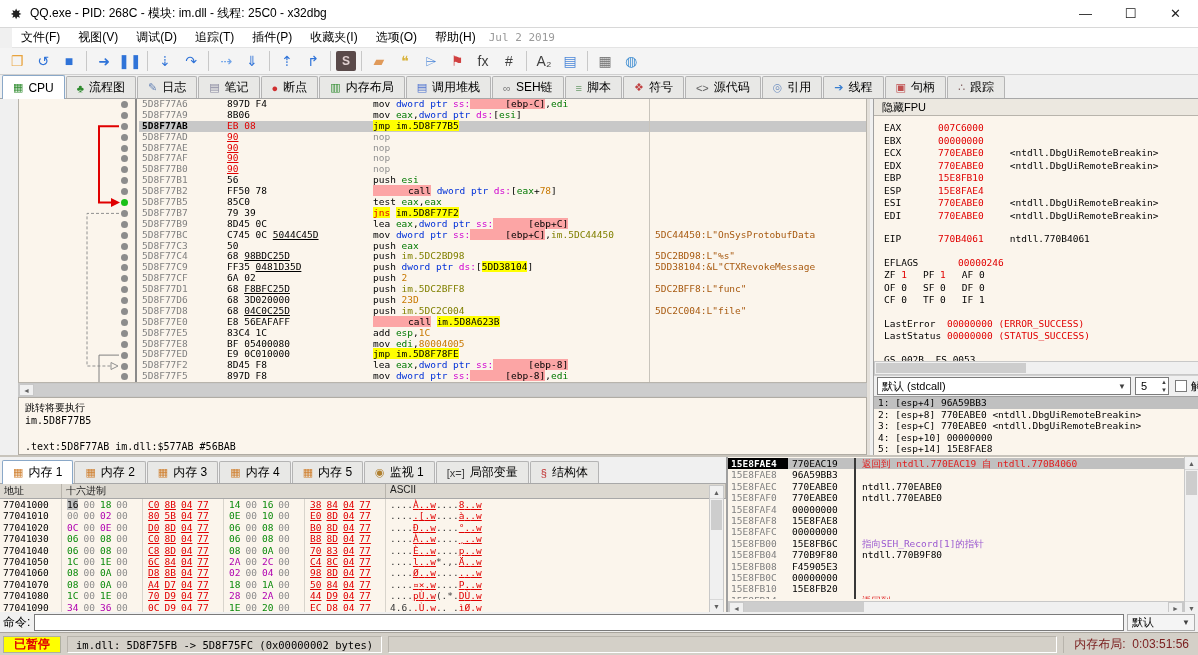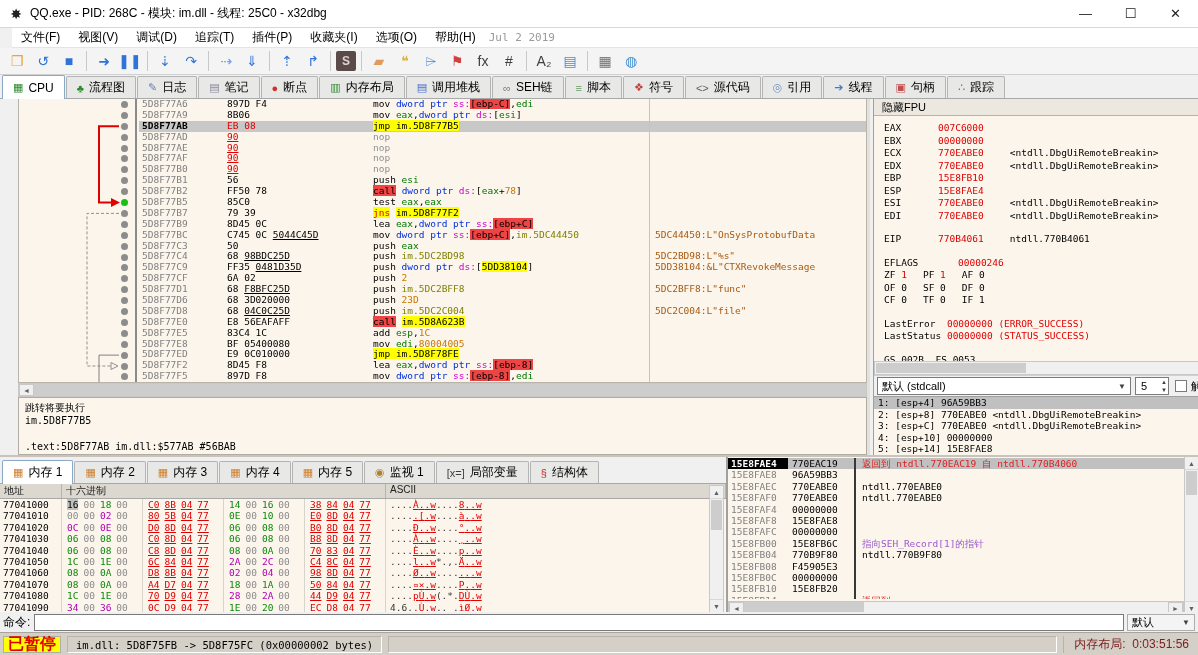--- a/index.html
+++ b/index.html
@@ -53,21 +53,21 @@
   .drow.sel { background:#c8c8c8; }
   .dcol-addr { width:88px; padding-left:3px; color:#808080; flex:none; }
   .drow.sel .dcol-addr { color:#000; font-weight:bold; }
   .dcol-bytes { width:146px; flex:none; color:#000; }
   .dcol-instr { width:276px; flex:none; }
   .dcol-cmt { flex:1; color:#a85a10; border-left:1px solid #c8c4bc; padding-left:5px; overflow:hidden; }
   
   .t-d { color:#000; } .t-k { color:#0030d8; } .t-s { color:#d000d0; } .t-r { color:#007800; }
   .t-v { color:#c87800; } .t-M { color:#808000; } .t-g { color:#909090; }
   .t-hy { background:#ffff00; color:#000; } .t-hyr { background:#ffff00; color:#e00000; }
-  .t-hc { background:#ef4444; color:#000; }
+  .t-hc { background:#fca5a5; color:#000;padding-left:35px; }
   .t-rd { color:#e00000; } .t-ru { color:#e00000; text-decoration:underline; }
   .t-u { color:#000; text-decoration:underline; }
 
   #disasm-hscroll { position:absolute; left:0; top:284px; width:849px; height:14px; background:#f0f0f0; border:1px solid #c8c8c8; display:flex; }
   .sc-btn { width:15px; height:12px; font-size:7px; color:#606060; display:flex; align-items:center; justify-content:center; background:#f0f0f0; border:1px solid #c8c8c8; flex:none; }
   .sc-thumb { background:#cdcdcd; height:12px; }
   #info-box { position:absolute; left:0; top:298px; width:849px; height:58px; background:#fbf5ec; border:1px solid #b0aca4;
               font-family:"DejaVu Sans Mono",monospace; font-size:10px; padding:3px 6px; color:#000; line-height:13px; }
 
   
@@ -133,21 +133,21 @@
   #cmdbar { position:absolute; top:612px; left:0; right:0; height:20px; background:#f0f0f0; display:flex; align-items:center; padding:0 3px; }
   #cmd-label { font-size:12px; color:#000; margin-right:4px; }
   #cmd-input { flex:1; height:17px; background:#fff; border:1px solid #7a7a7a; }
   #cmd-combo { width:68px; height:17px; background:#f4f4f4; border:1px solid #adadad; margin-left:3px;
                display:flex; align-items:center; font-size:11px; padding:0 4px; color:#000; }
   #cmd-combo .arrow { margin-left:auto; font-size:8px; color:#404040; }
 
   
   #statusbar { position:absolute; top:632px; left:0; right:0; height:23px; background:#d4d0c8; border-top:1px solid #a8a49c;
                display:flex; align-items:center; padding:0 3px; }
-  #status-state { background:#ffff00; color:#e00000; font-weight:bold; font-size:16px; width:58px; height:17px;
+  #status-state { background:#ffff00; color:#e00000; font-weight:bold; font-size:12px; width:58px; height:17px;
                   display:flex; align-items:center; justify-content:center; border:1px solid #b0b0a0; }
   #status-msg { font-family:"DejaVu Sans Mono",monospace; font-size:10.5px; color:#000; height:17px; line-height:16px;
                 border:1px solid #b8b4ac; border-right-color:#fff; border-bottom-color:#fff; background:#d4d0c8;
                 padding:0 8px; margin-left:6px; }
   #status-fill { flex:1; height:17px; border:1px solid #b8b4ac; border-right-color:#fff; border-bottom-color:#fff; margin-left:6px; }
   #status-time { font-size:12px; color:#7b2020; padding:0 6px 0 10px; height:17px; line-height:16px;
                  border-left:1px solid #b8b4ac; margin-left:6px; white-space:pre; }
 </style>
 </head>
 <body>

